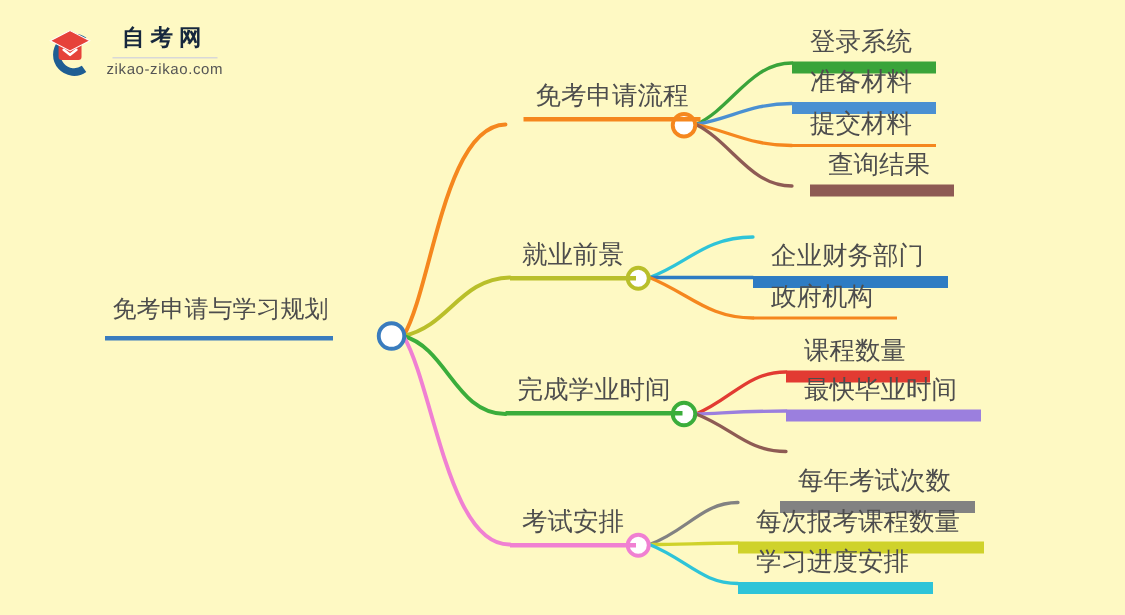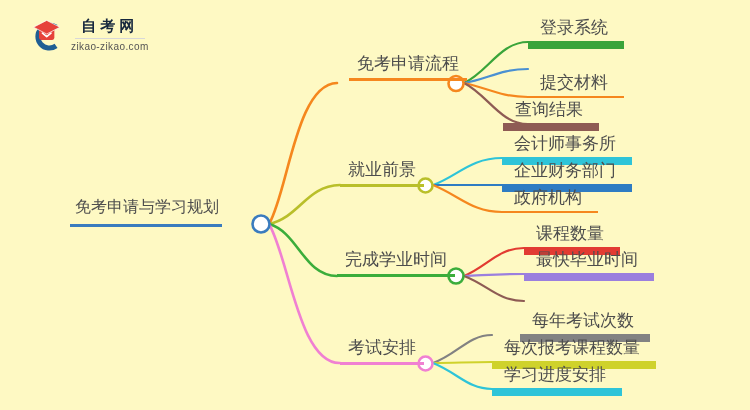--- a/index.html
+++ b/index.html
@@ -91,24 +91,24 @@
   </svg>
 
   <div class="node root u-rootblue" style="left:70px;top:194px;">免考申请与学习规划</div>
 
   <div class="node branch u-orange" style="left:337px;top:53px;margin-left:12px;">免考申请流程</div>
   <div class="node branch u-olive" style="left:340px;top:159px;">就业前景</div>
   <div class="node branch u-green" style="left:337px;top:249px;">完成学业时间</div>
   <div class="node branch u-pink" style="left:340px;top:337px;">考试安排</div>
 
   <div class="node u-cgreen" style="left:528px;top:17px;">登录系统</div>
+  <div class="node u-cblue" style="left:528px;top:44px;">准备材料</div>
   <div class="node u-orange" style="left:528px;top:72px;border-bottom-width:2px;">提交材料</div>
-  <div class="node u-brown" style="left:503px;top:99px;">查询结果</div>
+  <div class="node u-brown" style="left:540px;top:99px;">查询结果</div>
 
-  <div class="node u-cyan" style="left:502px;top:133px;">会计师事务所</div>
   <div class="node u-sblue" style="left:502px;top:160px;">企业财务部门</div>
   <div class="node u-orange" style="left:502px;top:187px;border-bottom-width:2px;">政府机构</div>
 
   <div class="node u-red" style="left:524px;top:223px;">课程数量</div>
   <div class="node u-purple" style="left:524px;top:249px;">最快毕业时间</div>
 
   <div class="node u-gray" style="left:520px;top:310px;">每年考试次数</div>
   <div class="node u-yellow" style="left:492px;top:337px;">每次报考课程数量</div>
   <div class="node u-cyan" style="left:492px;top:364px;">学习进度安排</div>
 

